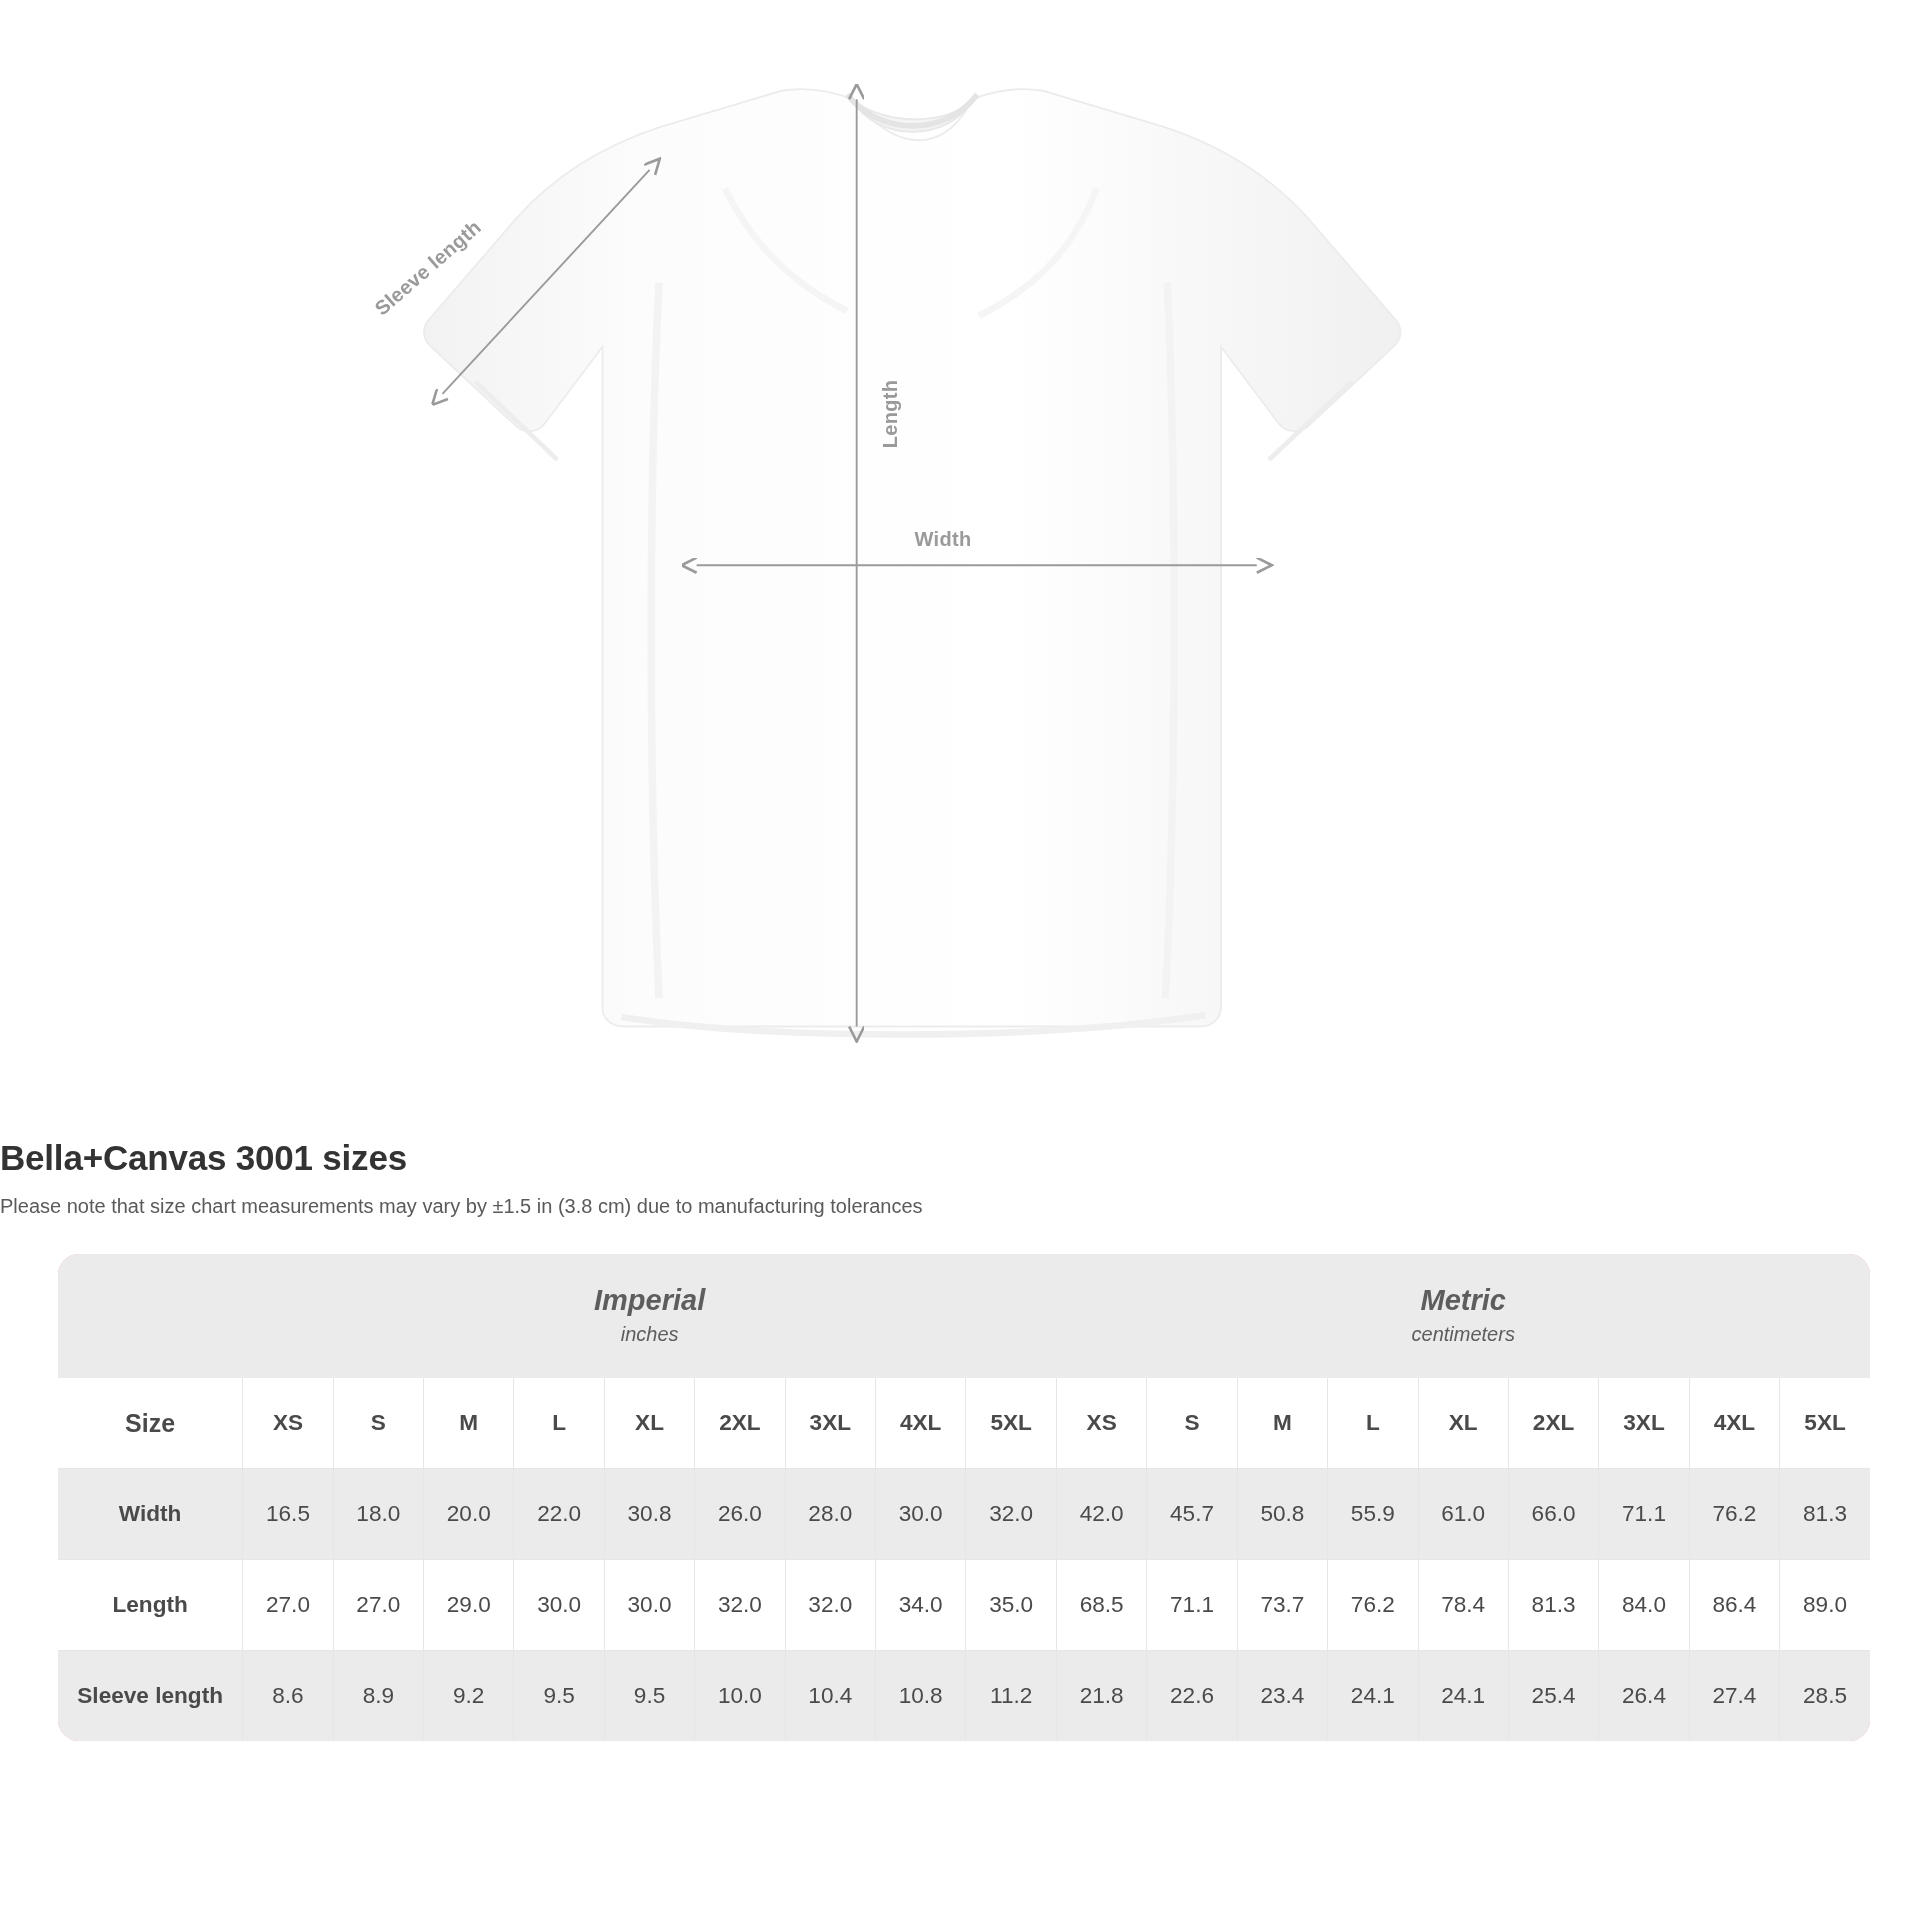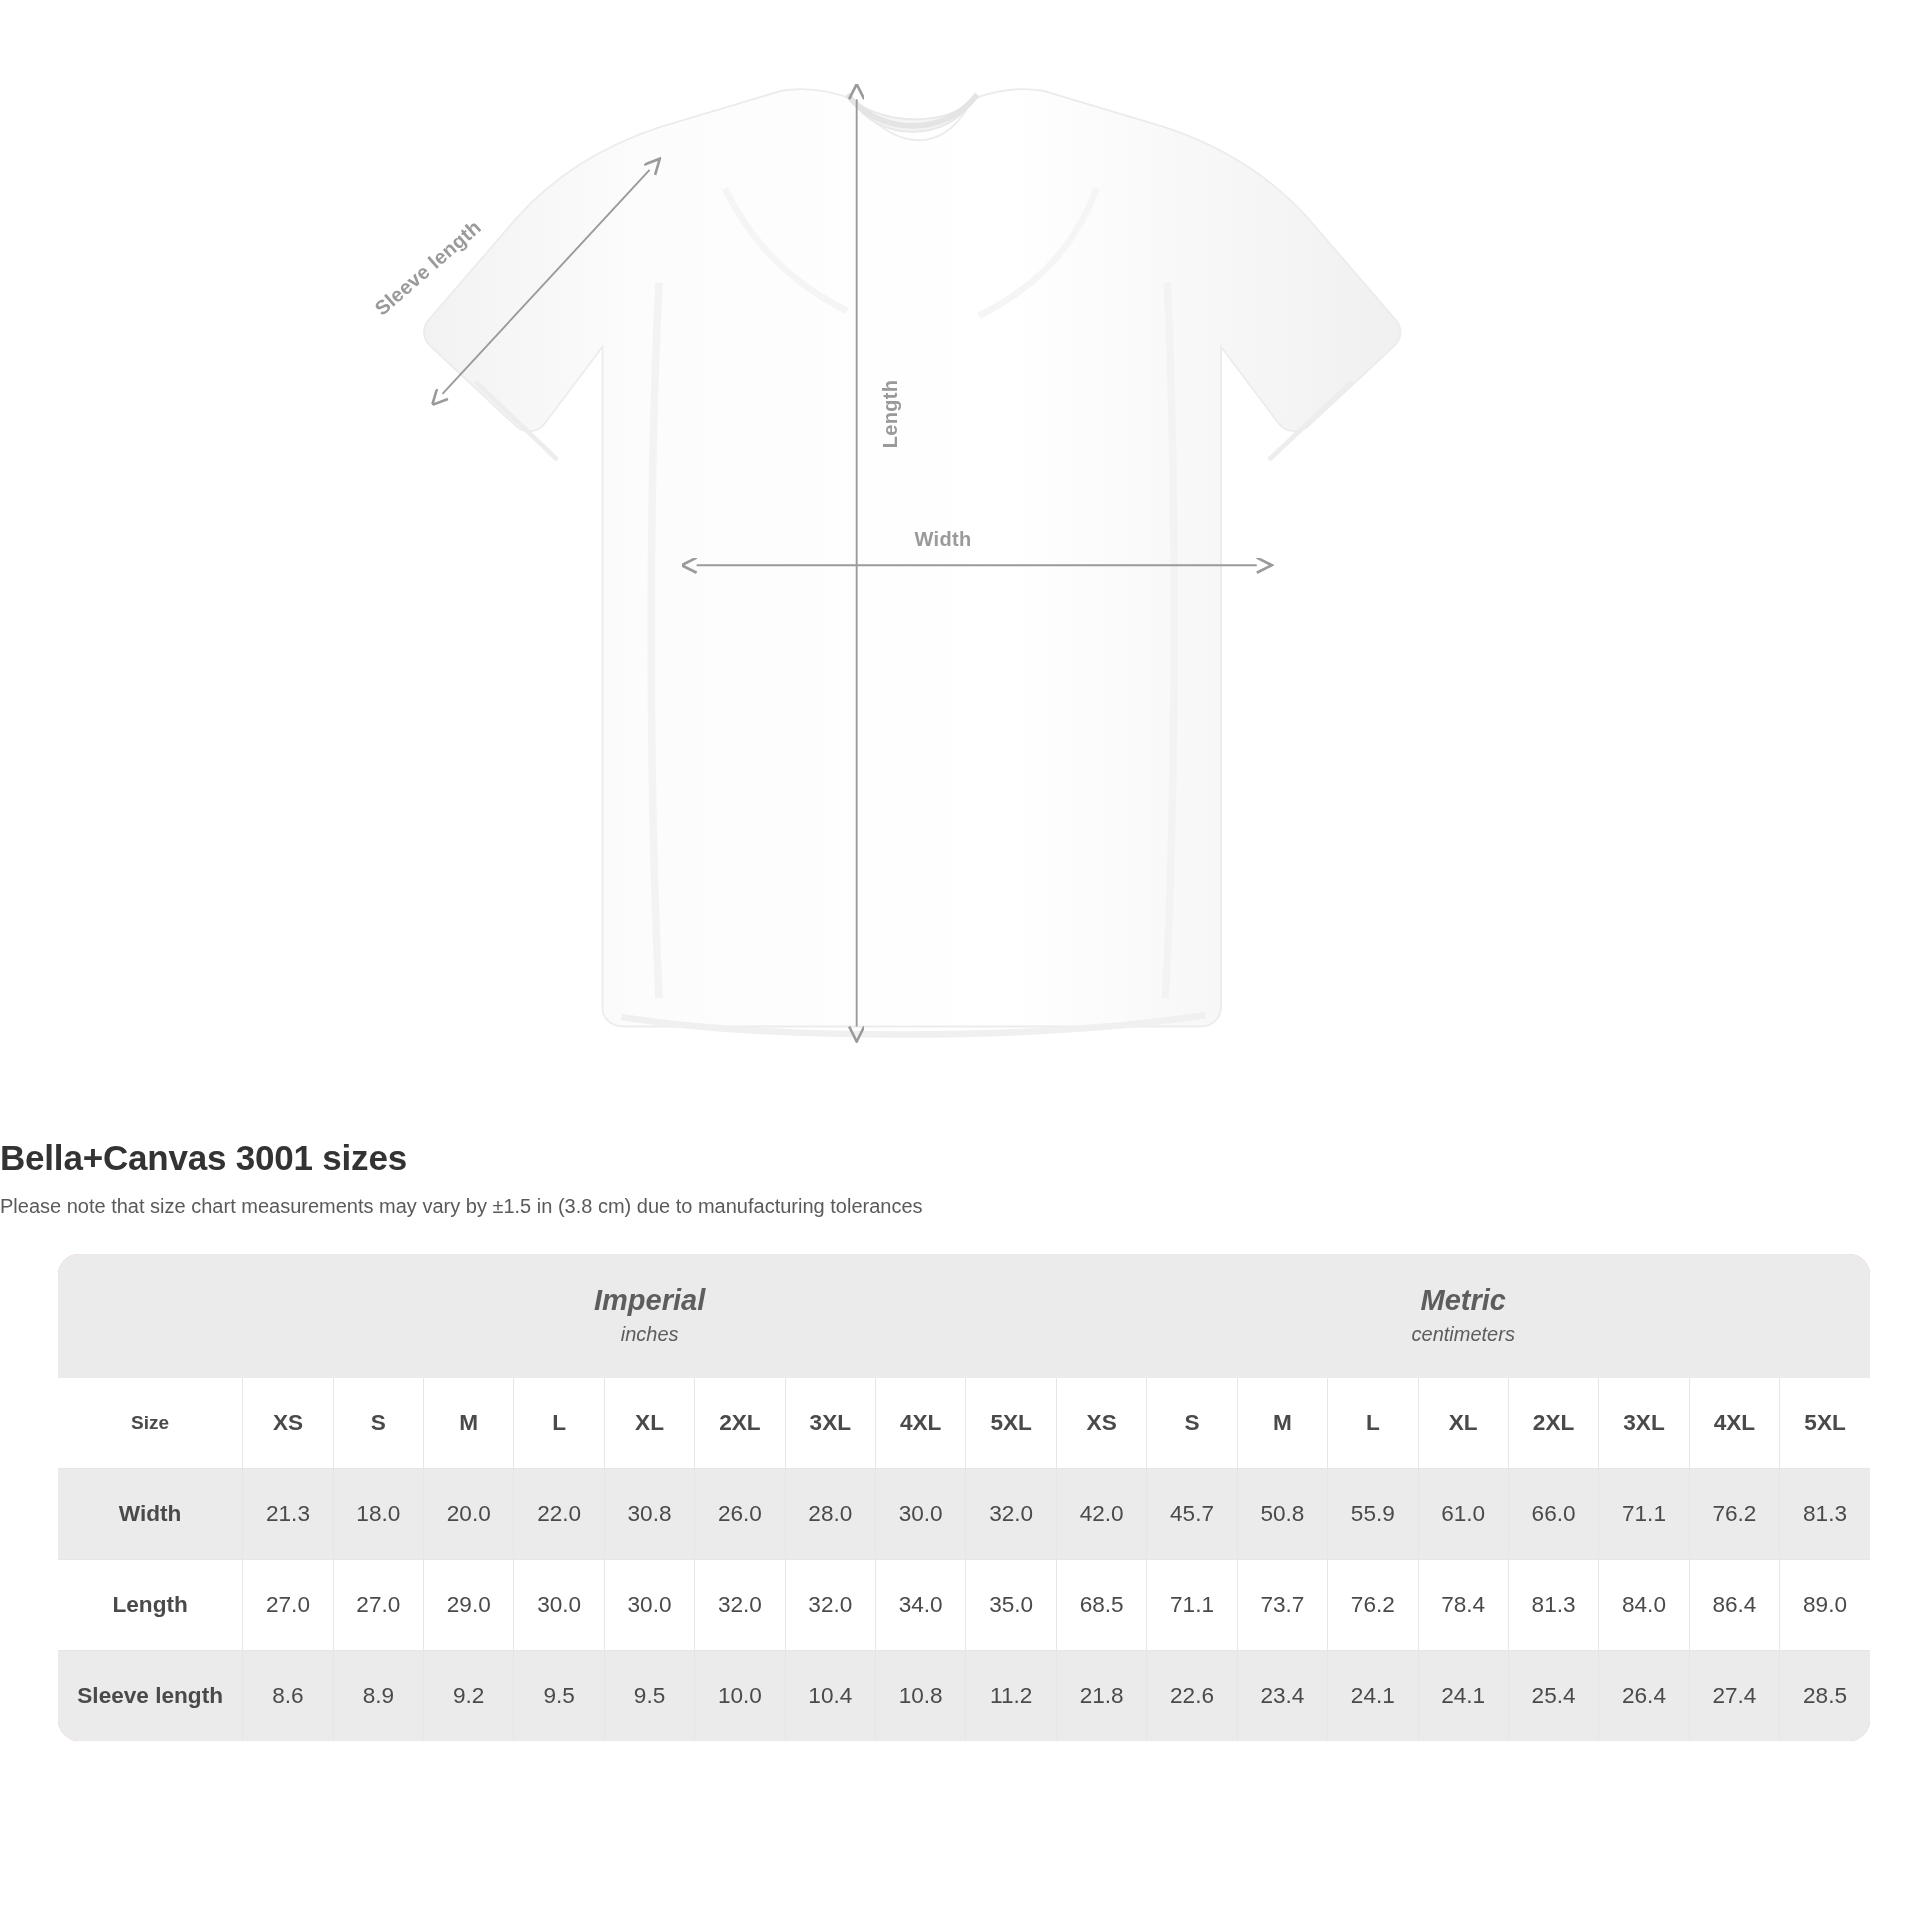--- a/index.html
+++ b/index.html
@@ -112,21 +112,21 @@
     text-align: center;
   }
   .hdr-row td {
     background: #ffffff;
     height: 90px;
     font-weight: bold;
     color: #4a4a4a;
     border-right: 0.9px solid #e6e6e6;
   }
   .hdr-row td:last-child { border-right: none; }
-  .hdr-row td.rowlabel { font-size: 19px; }
+  .hdr-row td.rowlabel { font-size: 25px; }
   .data-row td {
     height: 90px;
     border-right: 0.9px solid #e6e6e6;
     border-top: 0.9px solid #e6e6e6;
   }
   .data-row td:last-child { border-right: none; }
   .data-row.odd td { background: #ebebeb; }
   .data-row.even td { background: #ffffff; }
   .rowlabel {
     font-weight: bold;
@@ -268,21 +268,21 @@
           <td>L</td>
           <td>XL</td>
           <td>2XL</td>
           <td>3XL</td>
           <td>4XL</td>
           <td>5XL</td>
         </tr>
 
         <tr class="data-row odd">
           <td class="rowlabel">Width</td>
-          <td>21.3</td>
+          <td>16.5</td>
           <td>18.0</td>
           <td>20.0</td>
           <td>22.0</td>
           <td>30.8</td>
           <td>26.0</td>
           <td>28.0</td>
           <td>30.0</td>
           <td>32.0</td>
           <td>42.0</td>
           <td>45.7</td>

